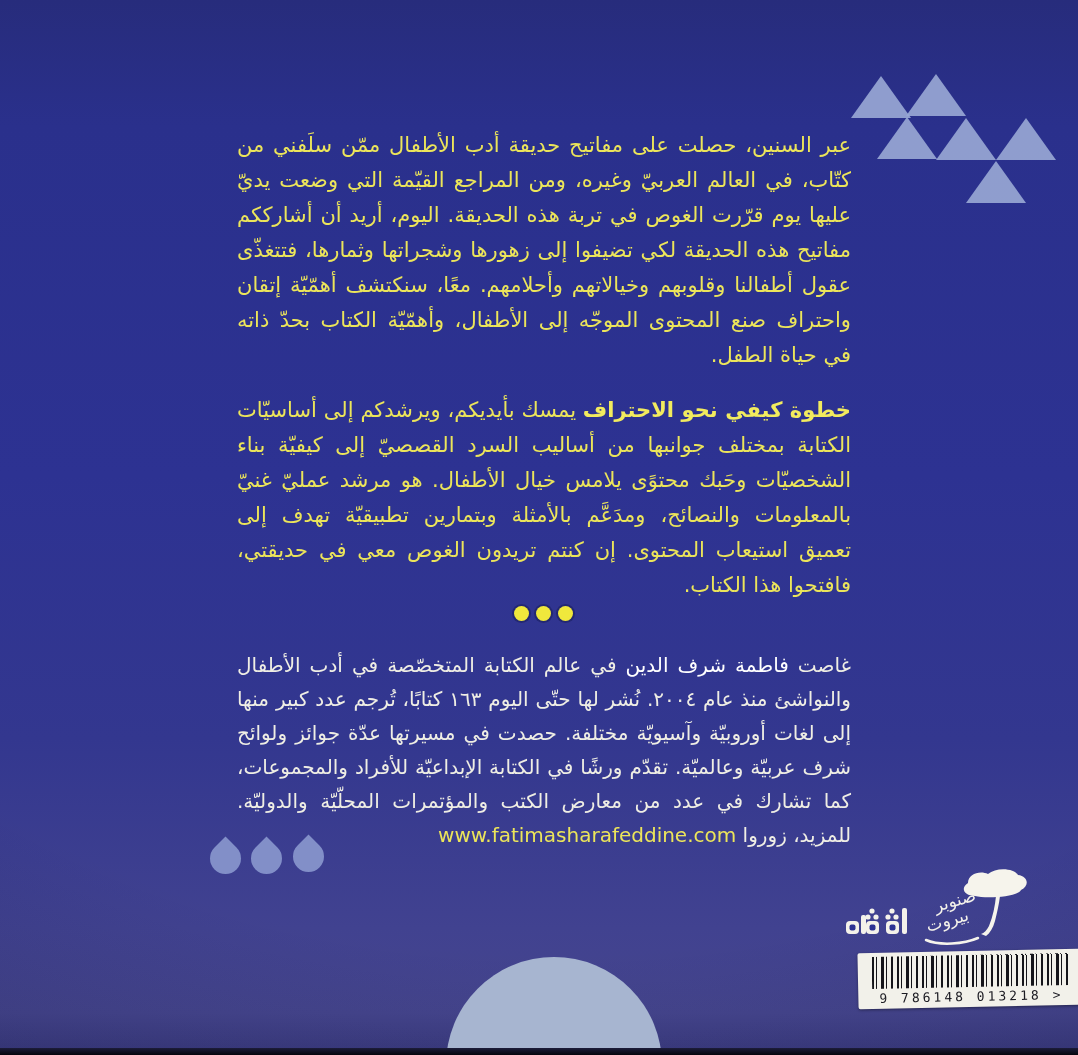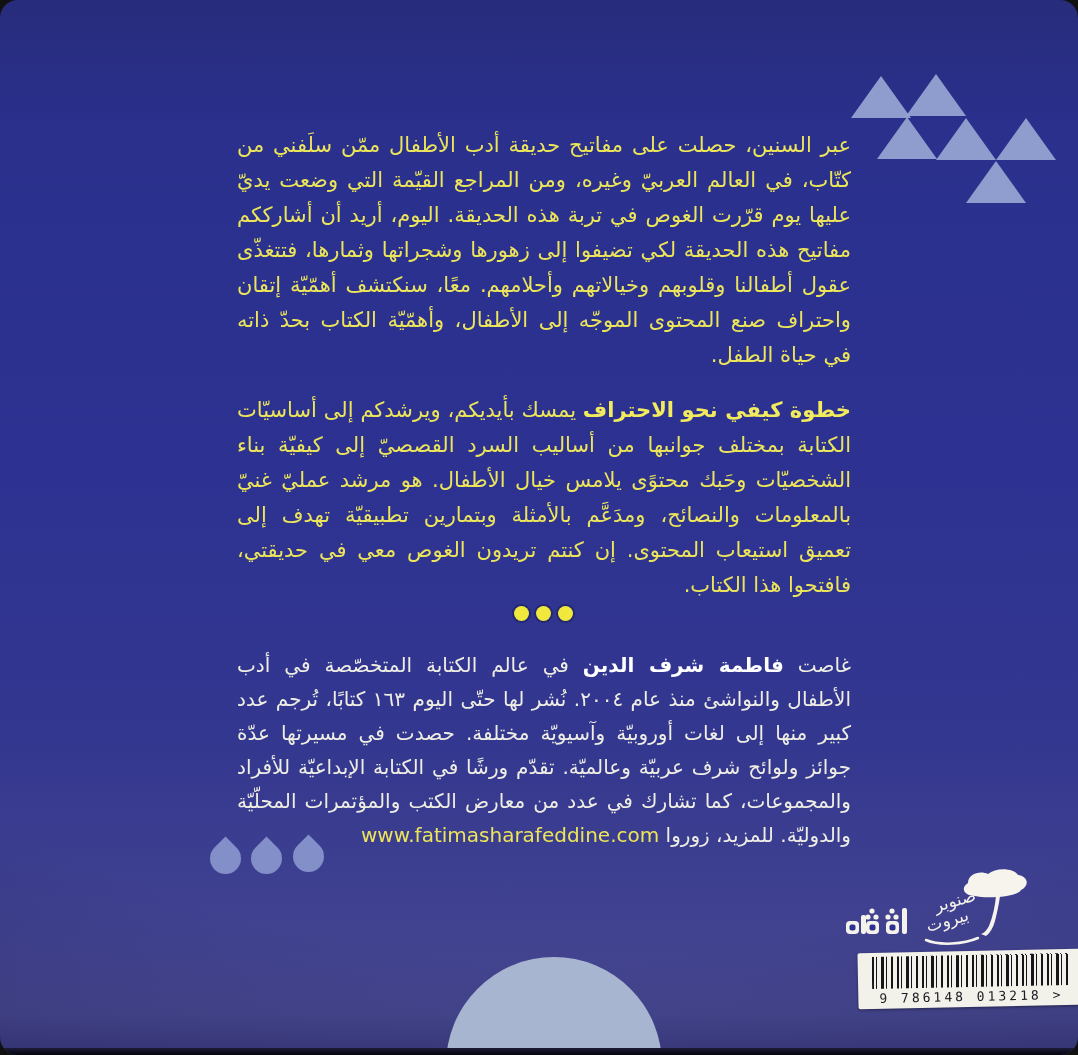--- a/index.html
+++ b/index.html
@@ -5,21 +5,20 @@
   html,body{margin:0;padding:0;background:#111;}
   .cover{
     position:relative;
     width:1078px;height:1055px;
     margin:0 auto;
     overflow:hidden;
     font-family:"DejaVu Sans","Liberation Sans",sans-serif;
     background:
       radial-gradient(140% 95% at 52% 38%, rgba(0,0,0,0) 55%, rgba(8,10,45,.30) 100%),
       linear-gradient(180deg,#272c7c 0%,#2a308c 12%,#2d3292 45%,#33378f 70%,#414290 88%,#45458d 96%,#3a3a7e 100%);
-    border-radius: 18px;
   }
   
   .tri{position:absolute;width:0;height:0;border-left:30px solid transparent;border-right:30px solid transparent;border-bottom:42px solid #98a7d4;opacity:.92;}
   
   .drop{position:absolute;width:31px;height:31px;background:#8694cb;border-radius:0 50% 50% 50%;transform:rotate(45deg);opacity:.95;}
   
   .moon{position:absolute;left:446px;top:957px;width:216px;height:216px;border-radius:50%;background:#a7b5d0;}
   .bottom-strip{position:absolute;left:0;bottom:0;width:100%;height:7px;background:linear-gradient(180deg,#1c1c3a,#05050c);}
   
   .textcol{
@@ -31,21 +30,21 @@
   .para2{margin-top:20px !important;}
   .bold-title{font-weight:bold;color:#f2eb5e;}
   .signature{margin-top:6px !important;text-align:left;}
   .dots{position:absolute;left:514px;top:606px;display:flex;gap:7px;}
   .dot{width:15px;height:15px;border-radius:50%;background:#f0e83c;box-shadow:0 0 0 2px rgba(12,16,60,.35);}
   .bio{
     position:absolute;left:237px;top:648px;width:614px;
     direction:rtl;text-align:justify;
     color:#efeee4;font-size:20px;line-height:34px;
   }
-  .bio .author{font-weight:bold;color:#ffffff;}
+  .bio .author{font-weight:normal;color:#ffffff;}
   .bio .site{color:#ece55a;direction:ltr;unicode-bidi:embed;}
   
   .wordmark{position:absolute;left:845px;top:901px;width:64px;height:42px;}
   .treelogo{position:absolute;left:920px;top:866px;width:126px;height:84px;}
   .treelogo text{font-family:"DejaVu Sans",sans-serif;fill:#f4f2ea;}
   
   .barcode{
     position:absolute;left:858px;top:951px;width:226px;height:56px;
     background:#f2f1ea;border-radius:2px;transform:rotate(-1.2deg);
     box-shadow:0 1px 3px rgba(0,0,0,.4);padding:4px 6px 0 6px;box-sizing:border-box;

